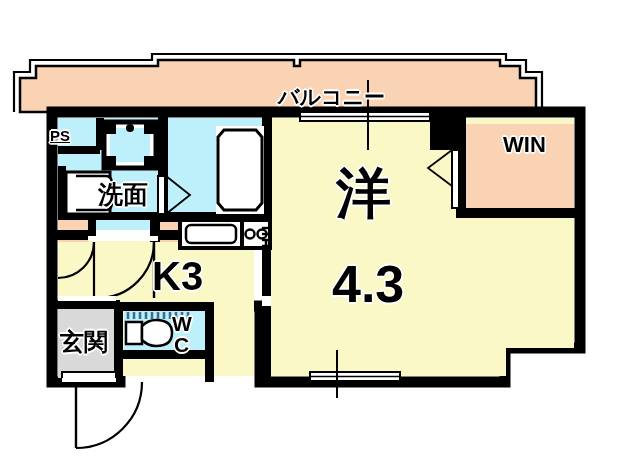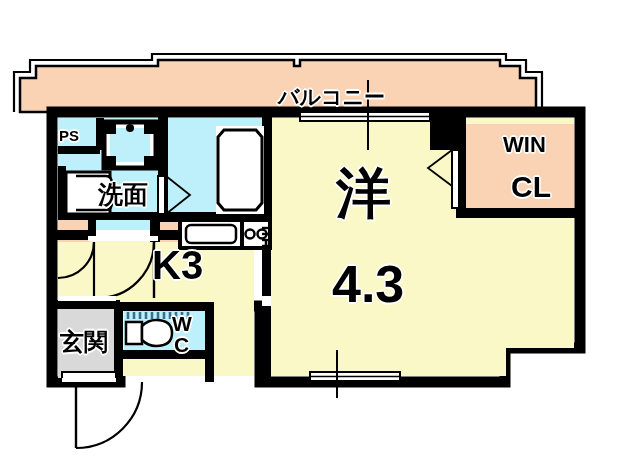--- a/index.html
+++ b/index.html
@@ -238,31 +238,30 @@
 
       <rect x="262" y="296" width="9" height="10" fill="#ffffff"></rect>
       <rect x="88" y="236" width="70" height="5" fill="#ffffff"></rect>
       <rect x="58" y="296" width="58" height="5" fill="#ffffff"></rect>
       <rect x="62" y="378" width="54" height="4" fill="#ffffff"></rect>
     </g>
   </svg>
 
   <div class="fp-label lbl-balcony" style="left:278px; top:86px;">バルコニー</div>
 
-  <div class="fp-label lbl-ps" style="left:59px; top:128px;">PS</div>
+  <div class="fp-label lbl-ps" style="left:50px; top:128px;text-decoration:underline;">PS</div>
 
   <div class="fp-label lbl-senmen" style="left:98px; top:182px;">洗面</div>
 
 
-  <div class="fp-label lbl-k3" style="left:152px; top:245px;">K3</div>
+  <div class="fp-label lbl-k3" style="left:152px; top:256px;">K3</div>
 
   <div class="fp-label lbl-genkan" style="left:60px; top:330px;">玄関</div>
 
   <div class="fp-label lbl-w" style="left:172px; top:313px;">W</div>
   <div class="fp-label lbl-c" style="left:174px; top:334px;">C</div>
 
   <div class="fp-label lbl-win" style="left:503px; top:134px;">WIN</div>
-  <div class="fp-label lbl-cl" style="left:511px; top:172px;">CL</div>
 
   <div class="fp-label lbl-you" style="left:336px; top:166px;">洋</div>
   <div class="fp-label lbl-area" style="left:332px; top:258px;">4.3</div>
 
 </div>
 
 </body></html>

